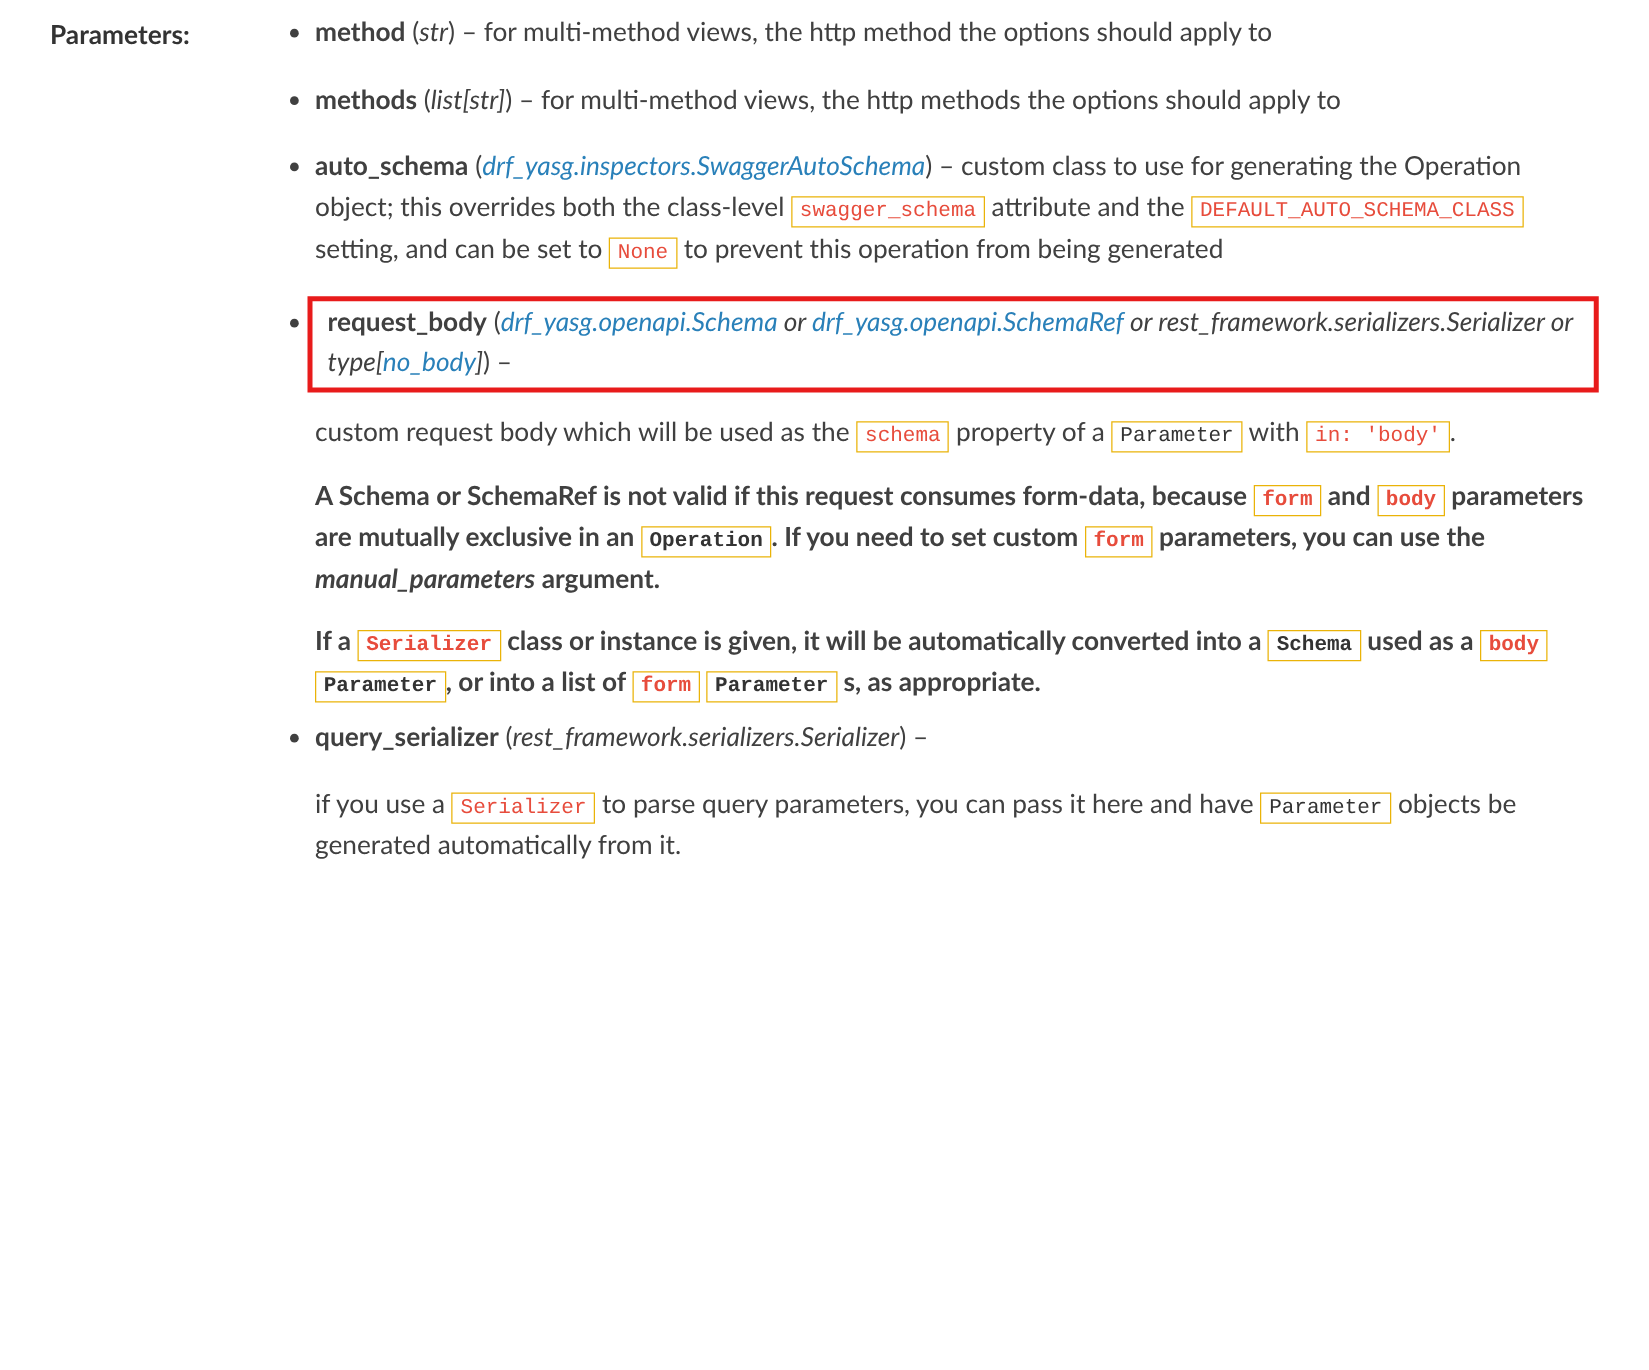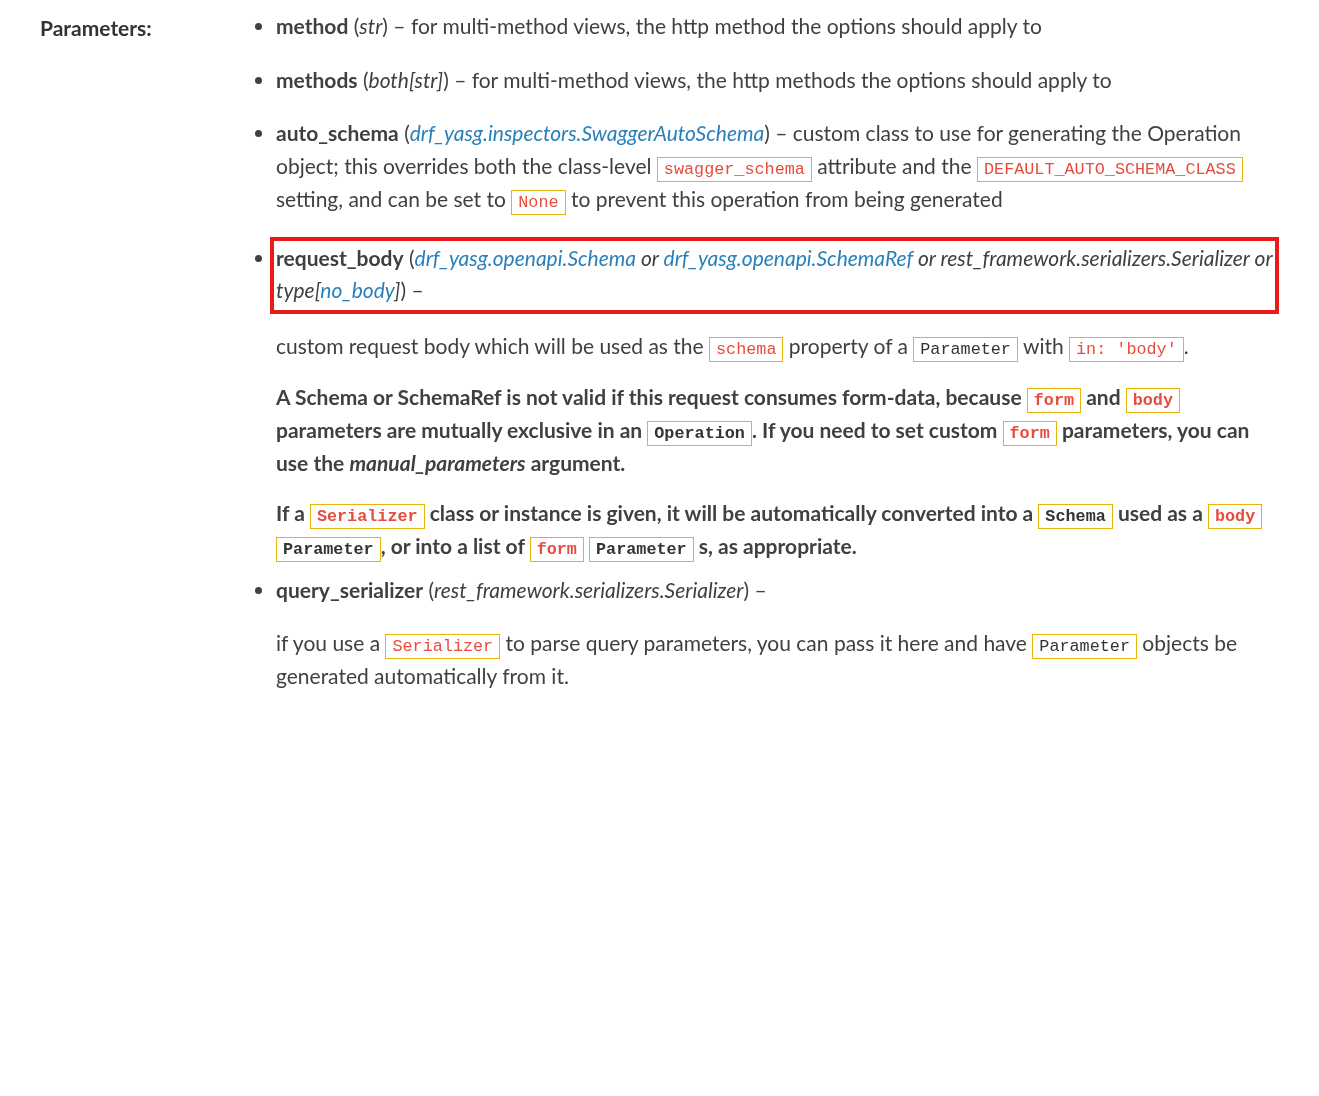--- a/index.html
+++ b/index.html
@@ -8,21 +8,21 @@
     font-size: 21px;
     line-height: 1.55;
     color: #404040;
     margin: 0;
     padding: 10px 40px 40px 40px;
     background: #fff;
   }
   .field-list {
     display: grid;
     grid-template-columns: 180px 1fr;
-    column-gap: 32px;
+    column-gap: 8px;
   }
   .field-name {
     font-weight: 700;
     color: #333;
     padding-top: 2px;
   }
   ul.param-list {
     list-style: disc;
     margin: 0;
     padding-left: 24px;
@@ -42,21 +42,21 @@
     font-size: 0.80em;
     background: #fff;
     border: 1px solid #eab308;
     padding: 2px 6px;
     color: #e74c3c;
     white-space: nowrap;
   }
   code.literal.black { color: #333; }
   .highlight-box {
     border: 4px solid #e81b1b;
-    padding: 1px 2px 3px 2px;
+    padding: 1px 2px 3px 12px;
     margin-left: -6px;
     display: block;
     margin-bottom:6px;
   }
   p.desc { margin: 16px 0 0 0; }
   p.block { margin: 18px 0 0 0; font-weight: bold; }
   li p:first-child { margin-top: 0; }
 </style>
 </head>
 <body>
@@ -69,21 +69,21 @@
       <li>
         <p>
           <span class="param-name">method</span>
           (<em class="type">str</em>)<span> – </span><span>for multi-method views, the http method the options should apply to</span>
         </p>
       </li>
 
       <li>
         <p>
           <span class="param-name">methods</span>
-          (<em class="type">both[str]</em>)<span> – </span><span>for multi-method views, the http methods the options should apply to</span>
+          (<em class="type">list[str]</em>)<span> – </span><span>for multi-method views, the http methods the options should apply to</span>
         </p>
       </li>
 
       <li>
         <p>
           <span class="param-name">auto_schema</span>
           (<a class="xref">drf_yasg.inspectors.SwaggerAutoSchema</a>)<span> – </span><span>custom class to use for generating the Operation object; this overrides both the class-level </span><code class="literal">swagger_schema</code><span> attribute and the </span><code class="literal">DEFAULT_AUTO_SCHEMA_CLASS</code><span> setting, and can be set to </span><code class="literal">None</code><span> to prevent this operation from being generated</span>
         </p>
       </li>
 

